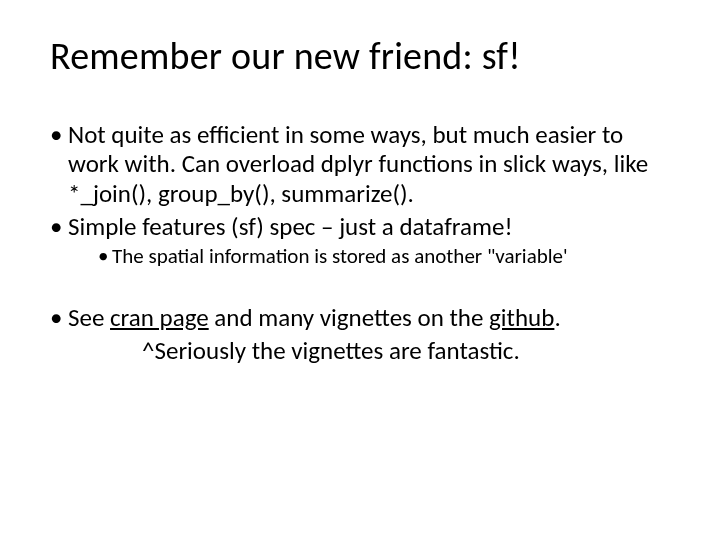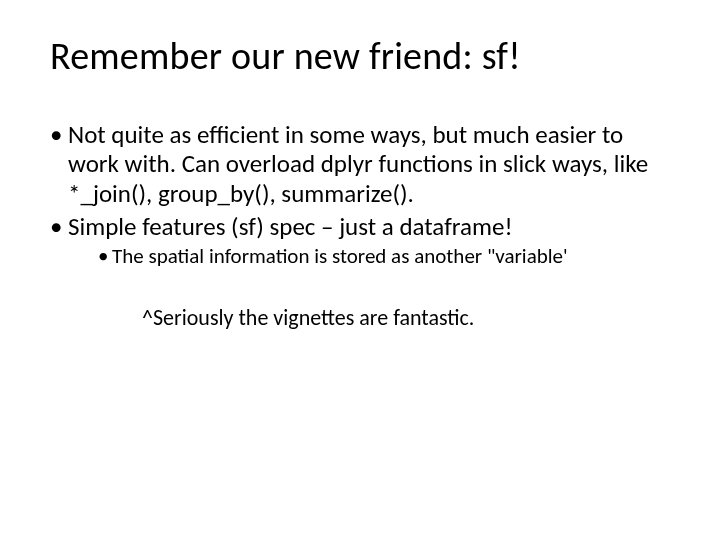--- a/index.html
+++ b/index.html
@@ -61,21 +61,21 @@
   }
   .spacer {
     height: 28px;
   }
   .underline {
     text-decoration: underline;
   }
   .indent-line {
     display: block;
     padding-left: 92px;
-    font-size: 22px;
+    font-size: 25px;
     line-height: 1.2;
     margin-top: 2px;
   }
 </style>
 </head>
 <body>
 
 <div class="slide">
   <h1 class="title">Remember our new friend: sf!</h1>
 
@@ -88,14 +88,19 @@
       <ul class="sub">
         <li>
           <span>The spatial information is stored as another "variable'</span>
         </li>
       </ul>
     </li>
   </ul>
 
   <div class="spacer"></div>
 
+  <ul class="top">
+    <li>
+      <span>See </span><span class="underline">cran page</span><span> and many vignettes on the </span><span class="underline">github</span><span>.</span>
+    </li>
+  </ul>
   <span class="indent-line">^Seriously the vignettes are fantastic.</span>
 </div>
 
 </body></html>

